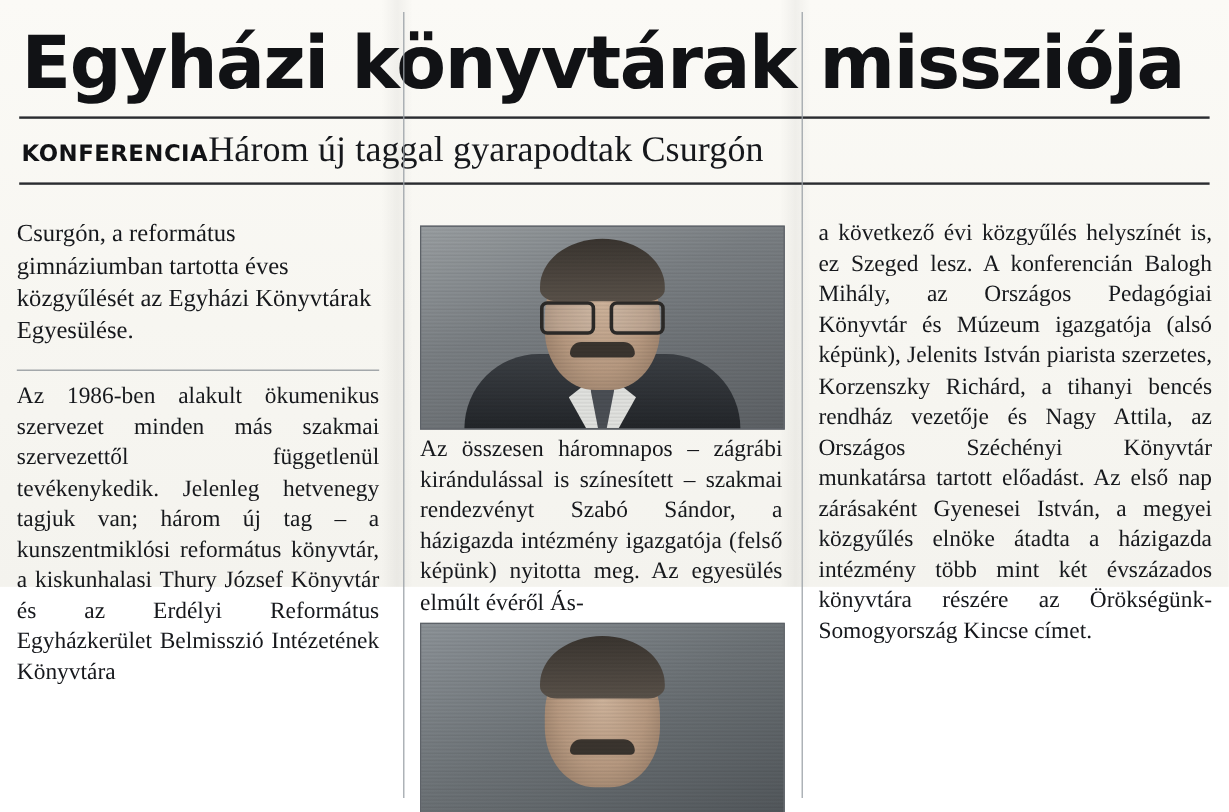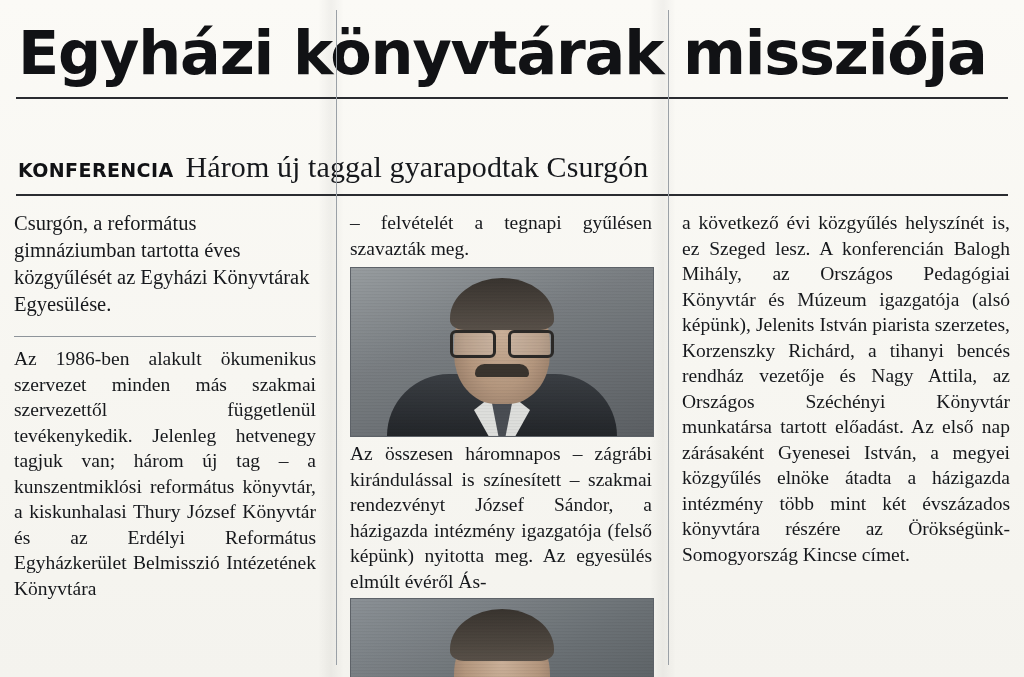--- a/index.html
+++ b/index.html
@@ -10,21 +10,21 @@
   body {
     width: 1024px;
     height: 677px;
     overflow: hidden;
     font-family: "Liberation Serif", serif;
     color: #16181c;
   }
   .page {
     position: relative;
     width: 1024px;
-    height: 677px;
+    height: 489px;
     background: #fcfbf7;
     padding: 6px;
     box-sizing: border-box;
     
     background-image:
       linear-gradient(180deg, #fbfaf6 0%, #f7f6f1 55%, #f4f3ee 100%);
   }
   .inner {
     position: absolute;
     left: 14px;
@@ -50,48 +50,47 @@
   .rule-top {
     margin: 14px 2px 0 2px;
     height: 2px;
     background: #2a2c30;
   }
 
   
   .subrow {
     display: flex;
     align-items: baseline;
-    gap: 12px;
+    gap: 0;
     margin: 9px 0 0 4px;
   }
   .kicker {
     font-family: "DejaVu Sans", sans-serif;
     font-weight: bold;
     font-size: 19px;
     letter-spacing: 0.4px;
     color: #111215;
   }
   .deck {
     font-family: "Liberation Serif", serif;
     font-size: 30px;
     color: #16181c;
     letter-spacing: 0.1px;
-    margin-top: 42px;
   }
 
   .rule-sub {
     margin: 10px 2px 0 2px;
     height: 2px;
     background: #2a2c30;
   }
 
   
   .cols {
     display: flex;
-    margin-top: 14px;
+    margin-top: 28px;
     gap: 0;
     height: 490px;
     justify-content: flex-end;
   }
   .col {
     position: relative;
     box-sizing: border-box;
   }
   .col1 { width: 322px; padding-right: 20px; }
   .col2 { width: 332px; padding: 0 16px 0 14px; }
@@ -267,35 +266,34 @@
       <div class="col col1">
         <p class="lead">Csurgón, a református gimnáziumban tartotta éves közgyűlését az Egyházi Könyvtárak Egyesülése.</p>
 
         <div class="byline-rule"></div>
 
 
         <p>Az 1986-ben alakult ökumenikus szervezet minden más szakmai szervezettől függetlenül tevékenykedik. Jelenleg hetvenegy tagjuk van; három új tag – a kunszentmiklósi református könyvtár, a kiskunhalasi Thury József Könyvtár és az Erdélyi Református Egyházkerület Belmisszió Intézetének Könyvtára</p>
       </div>
 
       <div class="col col2">
-        <p>– felvételét a tegnapi gyűlésen szavazták meg.</p>
 
         <div class="photo top">
           <div class="ph-bg"></div>
           <div class="shoulders"></div>
           <div class="shirt"></div>
           <div class="tie"></div>
           <div class="face head"></div>
           <div class="hair"></div>
           <div class="glasses"></div>
           <div class="mustache"></div>
           <div class="grain"></div>
         </div>
 
-        <p>Az összesen háromnapos – zágrábi kirándulással is színesített – szakmai rendezvényt József Sándor, a házigazda intézmény igazgatója (felső képünk) nyitotta meg. Az egyesülés elmúlt évéről Ás-</p>
+        <p>Az összesen háromnapos – zágrábi kirándulással is színesített – szakmai rendezvényt Szabó Sándor, a házigazda intézmény igazgatója (felső képünk) nyitotta meg. Az egyesülés elmúlt évéről Ás-</p>
 
         <div class="photo bottom">
           <div class="ph-bg2"></div>
 
           <div class="face head"></div>
           <div class="hair"></div>
           <div class="mustache"></div>
           <div class="grain"></div>
         </div>
 

